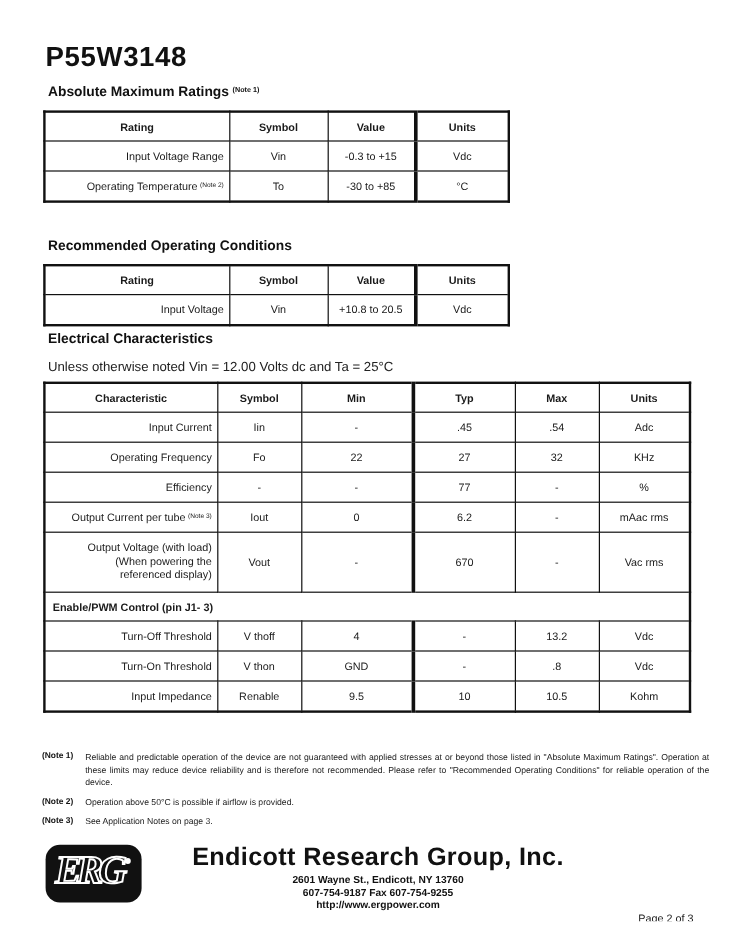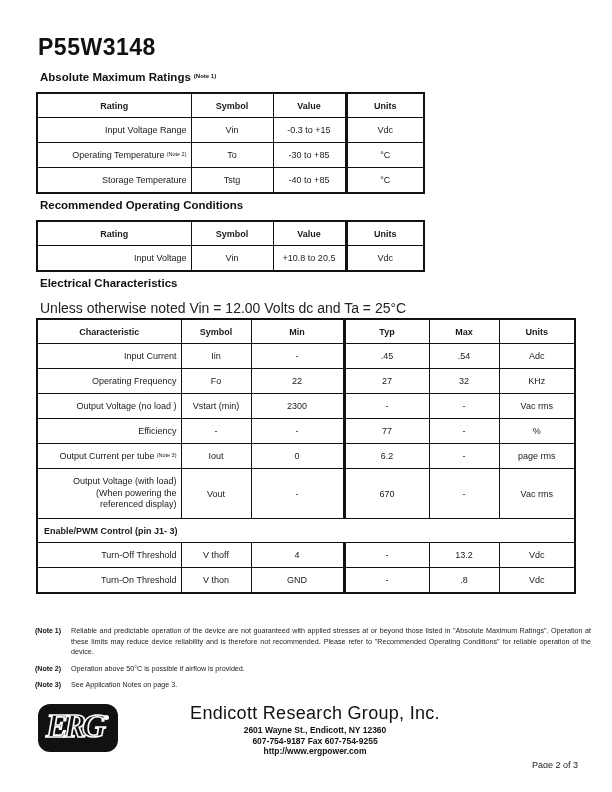--- a/index.html
+++ b/index.html
@@ -19,21 +19,21 @@
   .sechead{
     position:absolute;left:40px;
     font-size:11.5px;font-weight:bold;color:#111;
   }
   #h-absmax{top:71px;}
   #h-rec{top:199px;}
   #h-elec{top:277px;}
   .headnote{font-size:6px;font-weight:bold;vertical-align:3px;margin-left:3px;}
   #cond{
     position:absolute;top:300px;left:40px;
-    font-size:14px;color:#222;
+    font-size:11px;color:#222;
   }
   
   table{
     border-collapse:collapse;table-layout:fixed;
     position:absolute;left:36px;
     background:#fff;
   }
   #t1{top:92px;width:387px;}
   #t2{top:220px;width:387px;}
   #t3{top:318px;width:538px;}
@@ -78,22 +78,22 @@
     font-family:"Liberation Serif", serif;font-style:italic;
   }
   #logo-dot{
     position:absolute;top:11px;right:9px;
     width:5px;height:5px;border-radius:50%;background:#fff;
   }
   #company-block{
     position:absolute;top:703px;left:155px;width:320px;text-align:center;
   }
   #company{
-    font-size:18px;color:#111;letter-spacing:.3px;margin-bottom:1px;
-    font-weight:normal;
+    font-size:21px;color:#111;letter-spacing:.3px;margin-bottom:1px;
+    font-weight:bold;
   }
   .addr{font-size:8.5px;font-weight:bold;color:#111;line-height:10.5px;}
   #pagenum{
     position:absolute;top:760px;right:34px;
     font-size:9px;color:#222;
   }
 </style>
 </head>
 <body>
 
@@ -124,26 +124,20 @@
       <tr>
         <td class="rowlabel">Input Voltage Range</td>
         <td>Vin</td>
         <td>-0.3 to +15</td>
         <td class="thickL">Vdc</td>
       </tr>
       <tr>
         <td class="rowlabel"><span>Operating Temperature</span><span class="cellnote">(Note 2)</span></td>
         <td>To</td>
         <td>-30 to +85</td>
-        <td class="thickL">°C</td>
-      </tr>
-      <tr>
-        <td class="rowlabel">Storage Temperature</td>
-        <td>Tstg</td>
-        <td>-40 to +85</td>
         <td class="thickL">°C</td>
       </tr>
     </tbody>
   </table>
 
   <div id="h-rec" class="sechead">Recommended Operating Conditions</div>
 
   <table id="t2">
     <colgroup>
         <col style="width:154px">
@@ -202,42 +196,34 @@
       </tr>
       <tr>
         <td class="rowlabel">Operating Frequency</td>
         <td>Fo</td>
         <td>22</td>
         <td class="thickL">27</td>
         <td>32</td>
         <td>KHz</td>
       </tr>
       <tr>
-        <td class="rowlabel">Output Voltage (no load )</td>
-        <td>Vstart (min)</td>
-        <td>2300</td>
-        <td class="thickL">-</td>
-        <td>-</td>
-        <td>Vac rms</td>
-      </tr>
-      <tr>
         <td class="rowlabel">Efficiency</td>
         <td>-</td>
         <td>-</td>
         <td class="thickL">77</td>
         <td>-</td>
         <td>%</td>
       </tr>
       <tr>
         <td class="rowlabel"><span>Output Current per tube</span><span class="cellnote">(Note 3)</span></td>
         <td>Iout</td>
         <td>0</td>
         <td class="thickL">6.2</td>
         <td>-</td>
-        <td>page rms</td>
+        <td>mAac rms</td>
       </tr>
       <tr>
         <td class="rowlabel multiline">
           <span>Output Voltage (with load)</span>
           <span class="ln2">(When powering the</span>
           <span class="ln3">referenced display)</span>
         </td>
         <td>Vout</td>
         <td>-</td>
         <td class="thickL">670</td>
@@ -255,20 +241,28 @@
         <td>13.2</td>
         <td>Vdc</td>
       </tr>
       <tr>
         <td class="rowlabel">Turn-On Threshold</td>
         <td>V thon</td>
         <td>GND</td>
         <td class="thickL">-</td>
         <td>.8</td>
         <td>Vdc</td>
+      </tr>
+      <tr>
+        <td class="rowlabel">Input Impedance</td>
+        <td>Renable</td>
+        <td>9.5</td>
+        <td class="thickL">10</td>
+        <td>10.5</td>
+        <td>Kohm</td>
       </tr>
     </tbody>
   </table>
 
   <div id="notes">
     <div class="note">
       <span class="nlabel">(Note 1)</span>
       <span class="ntext">Reliable and predictable operation of the device are not guaranteed with applied stresses at or beyond those listed in "Absolute Maximum Ratings".  Operation at these limits may reduce device reliability and is therefore not recommended. Please refer to "Recommended Operating Conditions" for reliable operation of the device.</span>
     </div>
     <div class="note">
@@ -280,20 +274,20 @@
       <span class="ntext">See Application Notes on page 3.</span>
     </div>
   </div>
 
   <div id="logo">
     <span id="logo-text">ERG</span>
     <span id="logo-dot"></span>
   </div>
   <div id="company-block">
     <div id="company">Endicott Research Group, Inc.</div>
-    <div class="addr">2601 Wayne St., Endicott, NY 12360</div>
+    <div class="addr">2601 Wayne St., Endicott, NY 13760</div>
     <div class="addr">607-754-9187  Fax 607-754-9255</div>
     <div class="addr">http://www.ergpower.com</div>
   </div>
 
   <div id="pagenum">Page 2 of 3</div>
 
 </div>
 
 </body></html>

